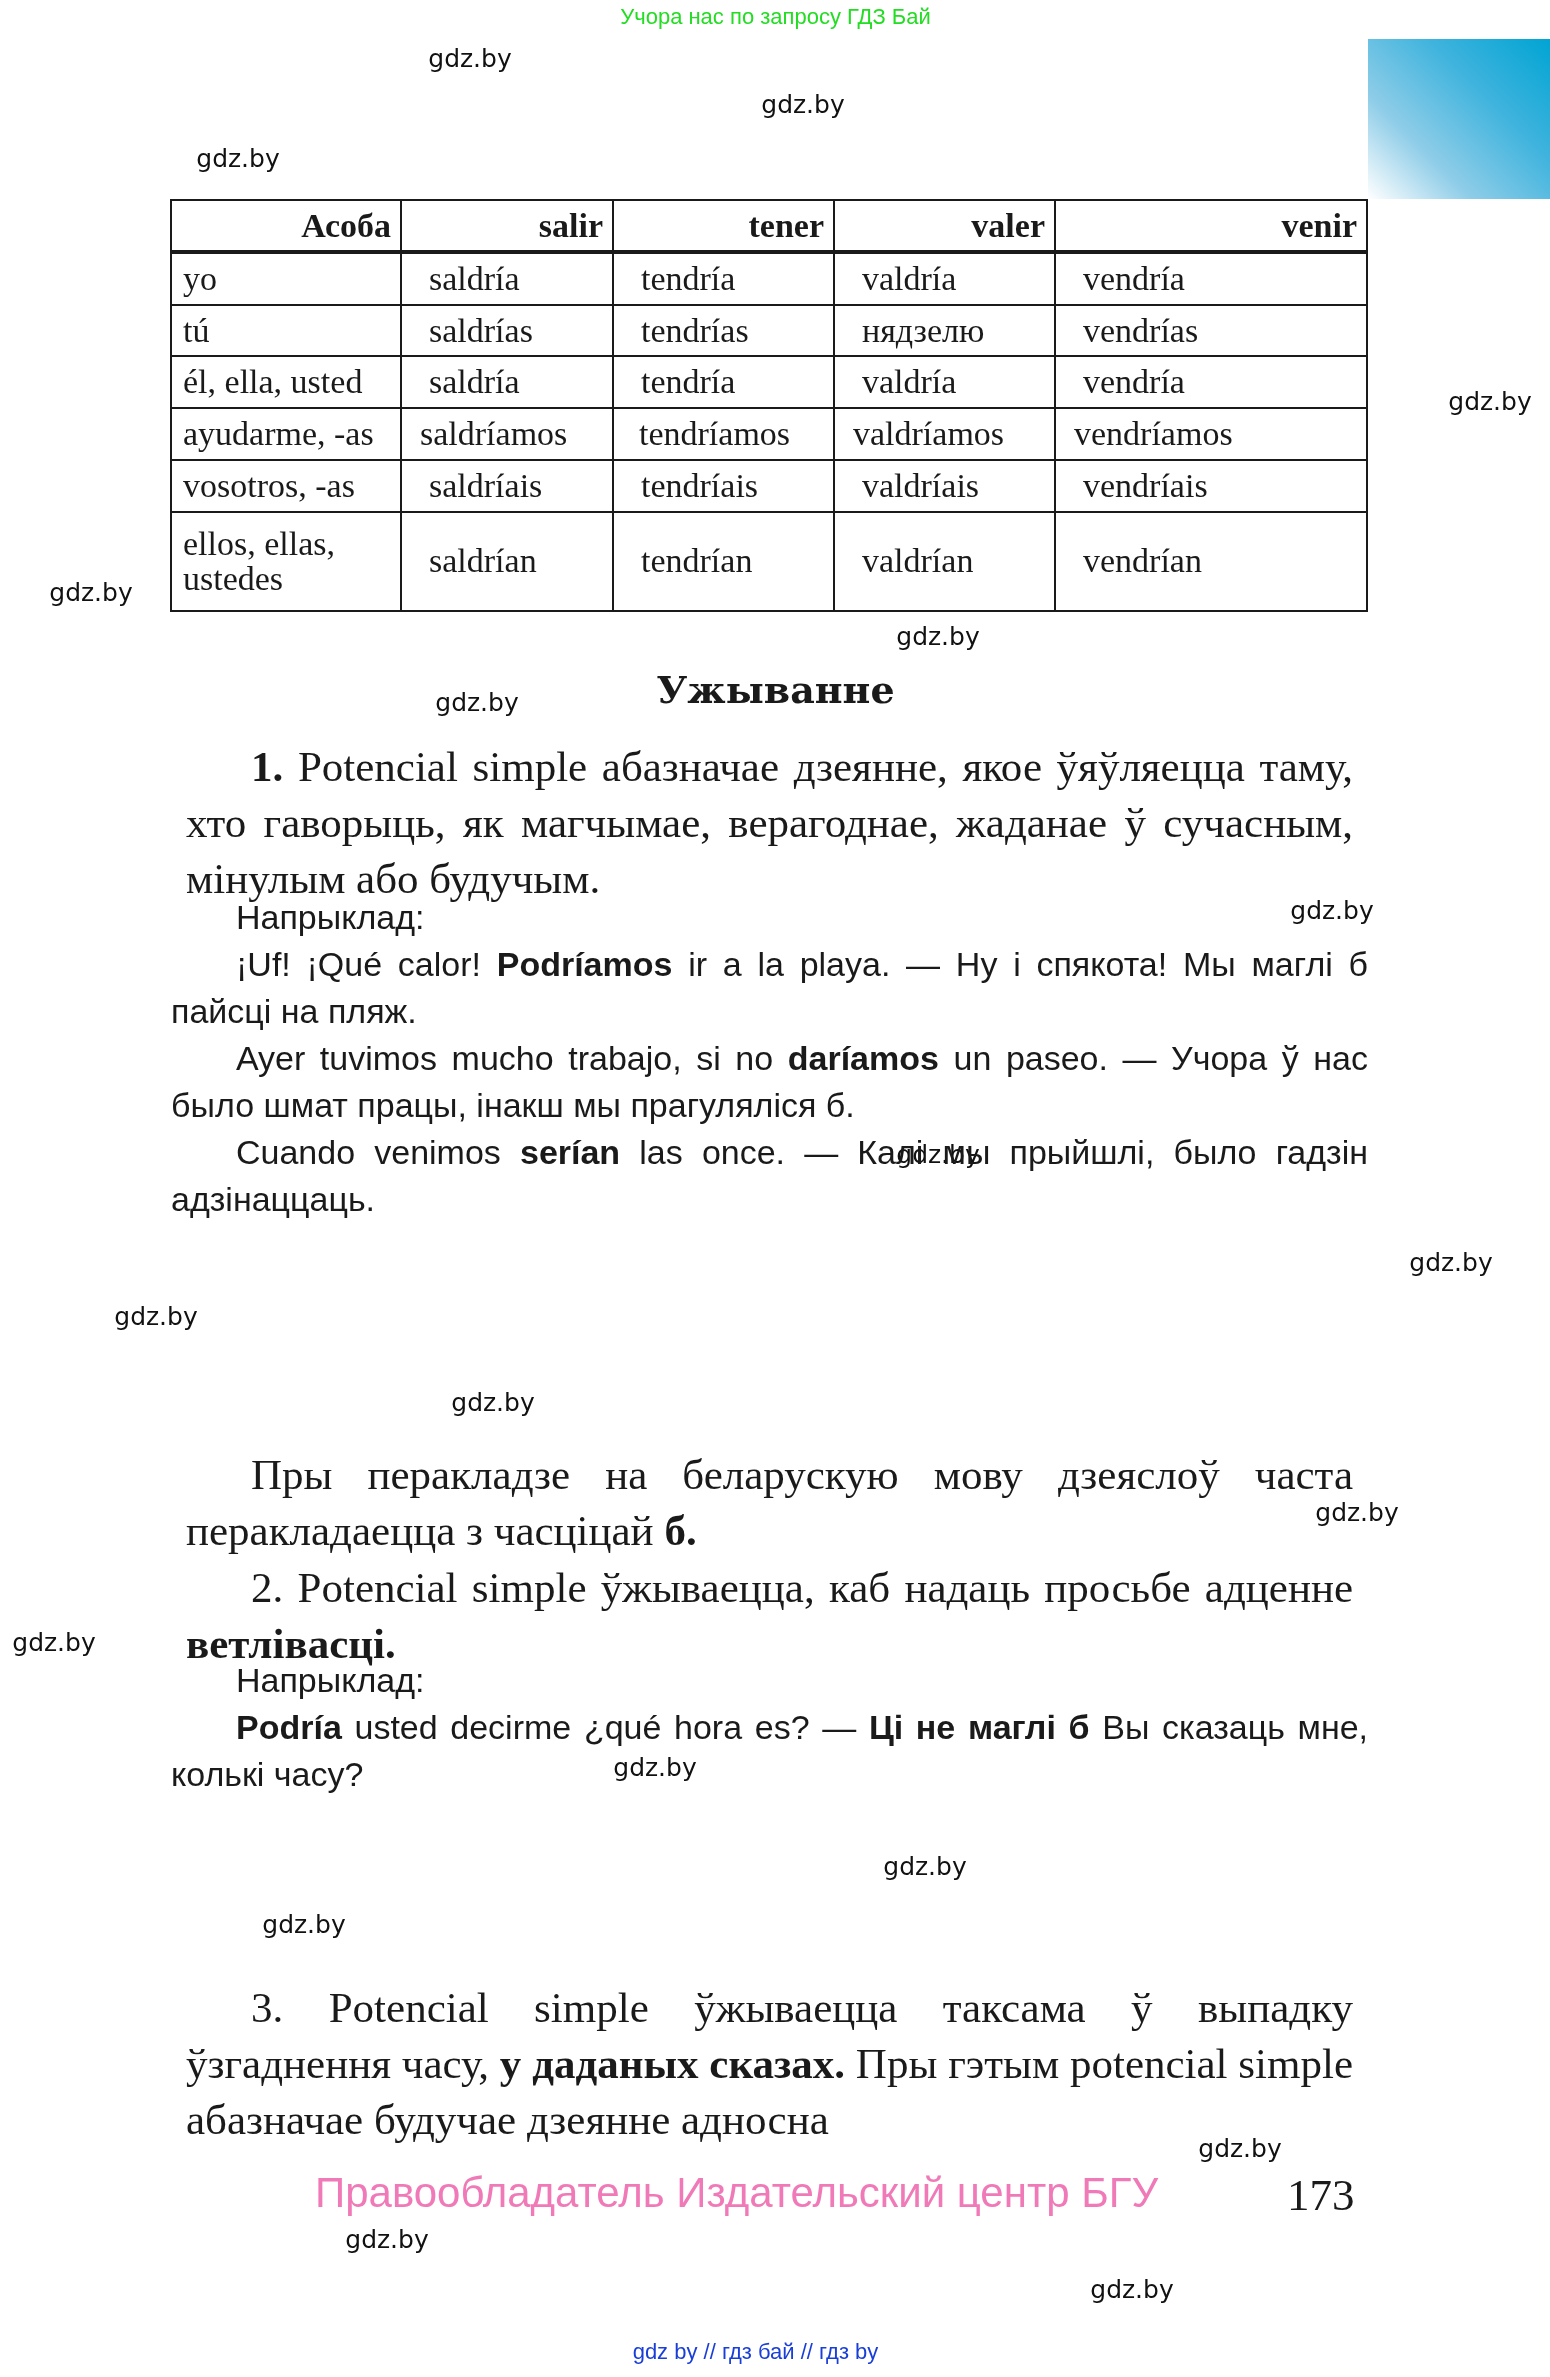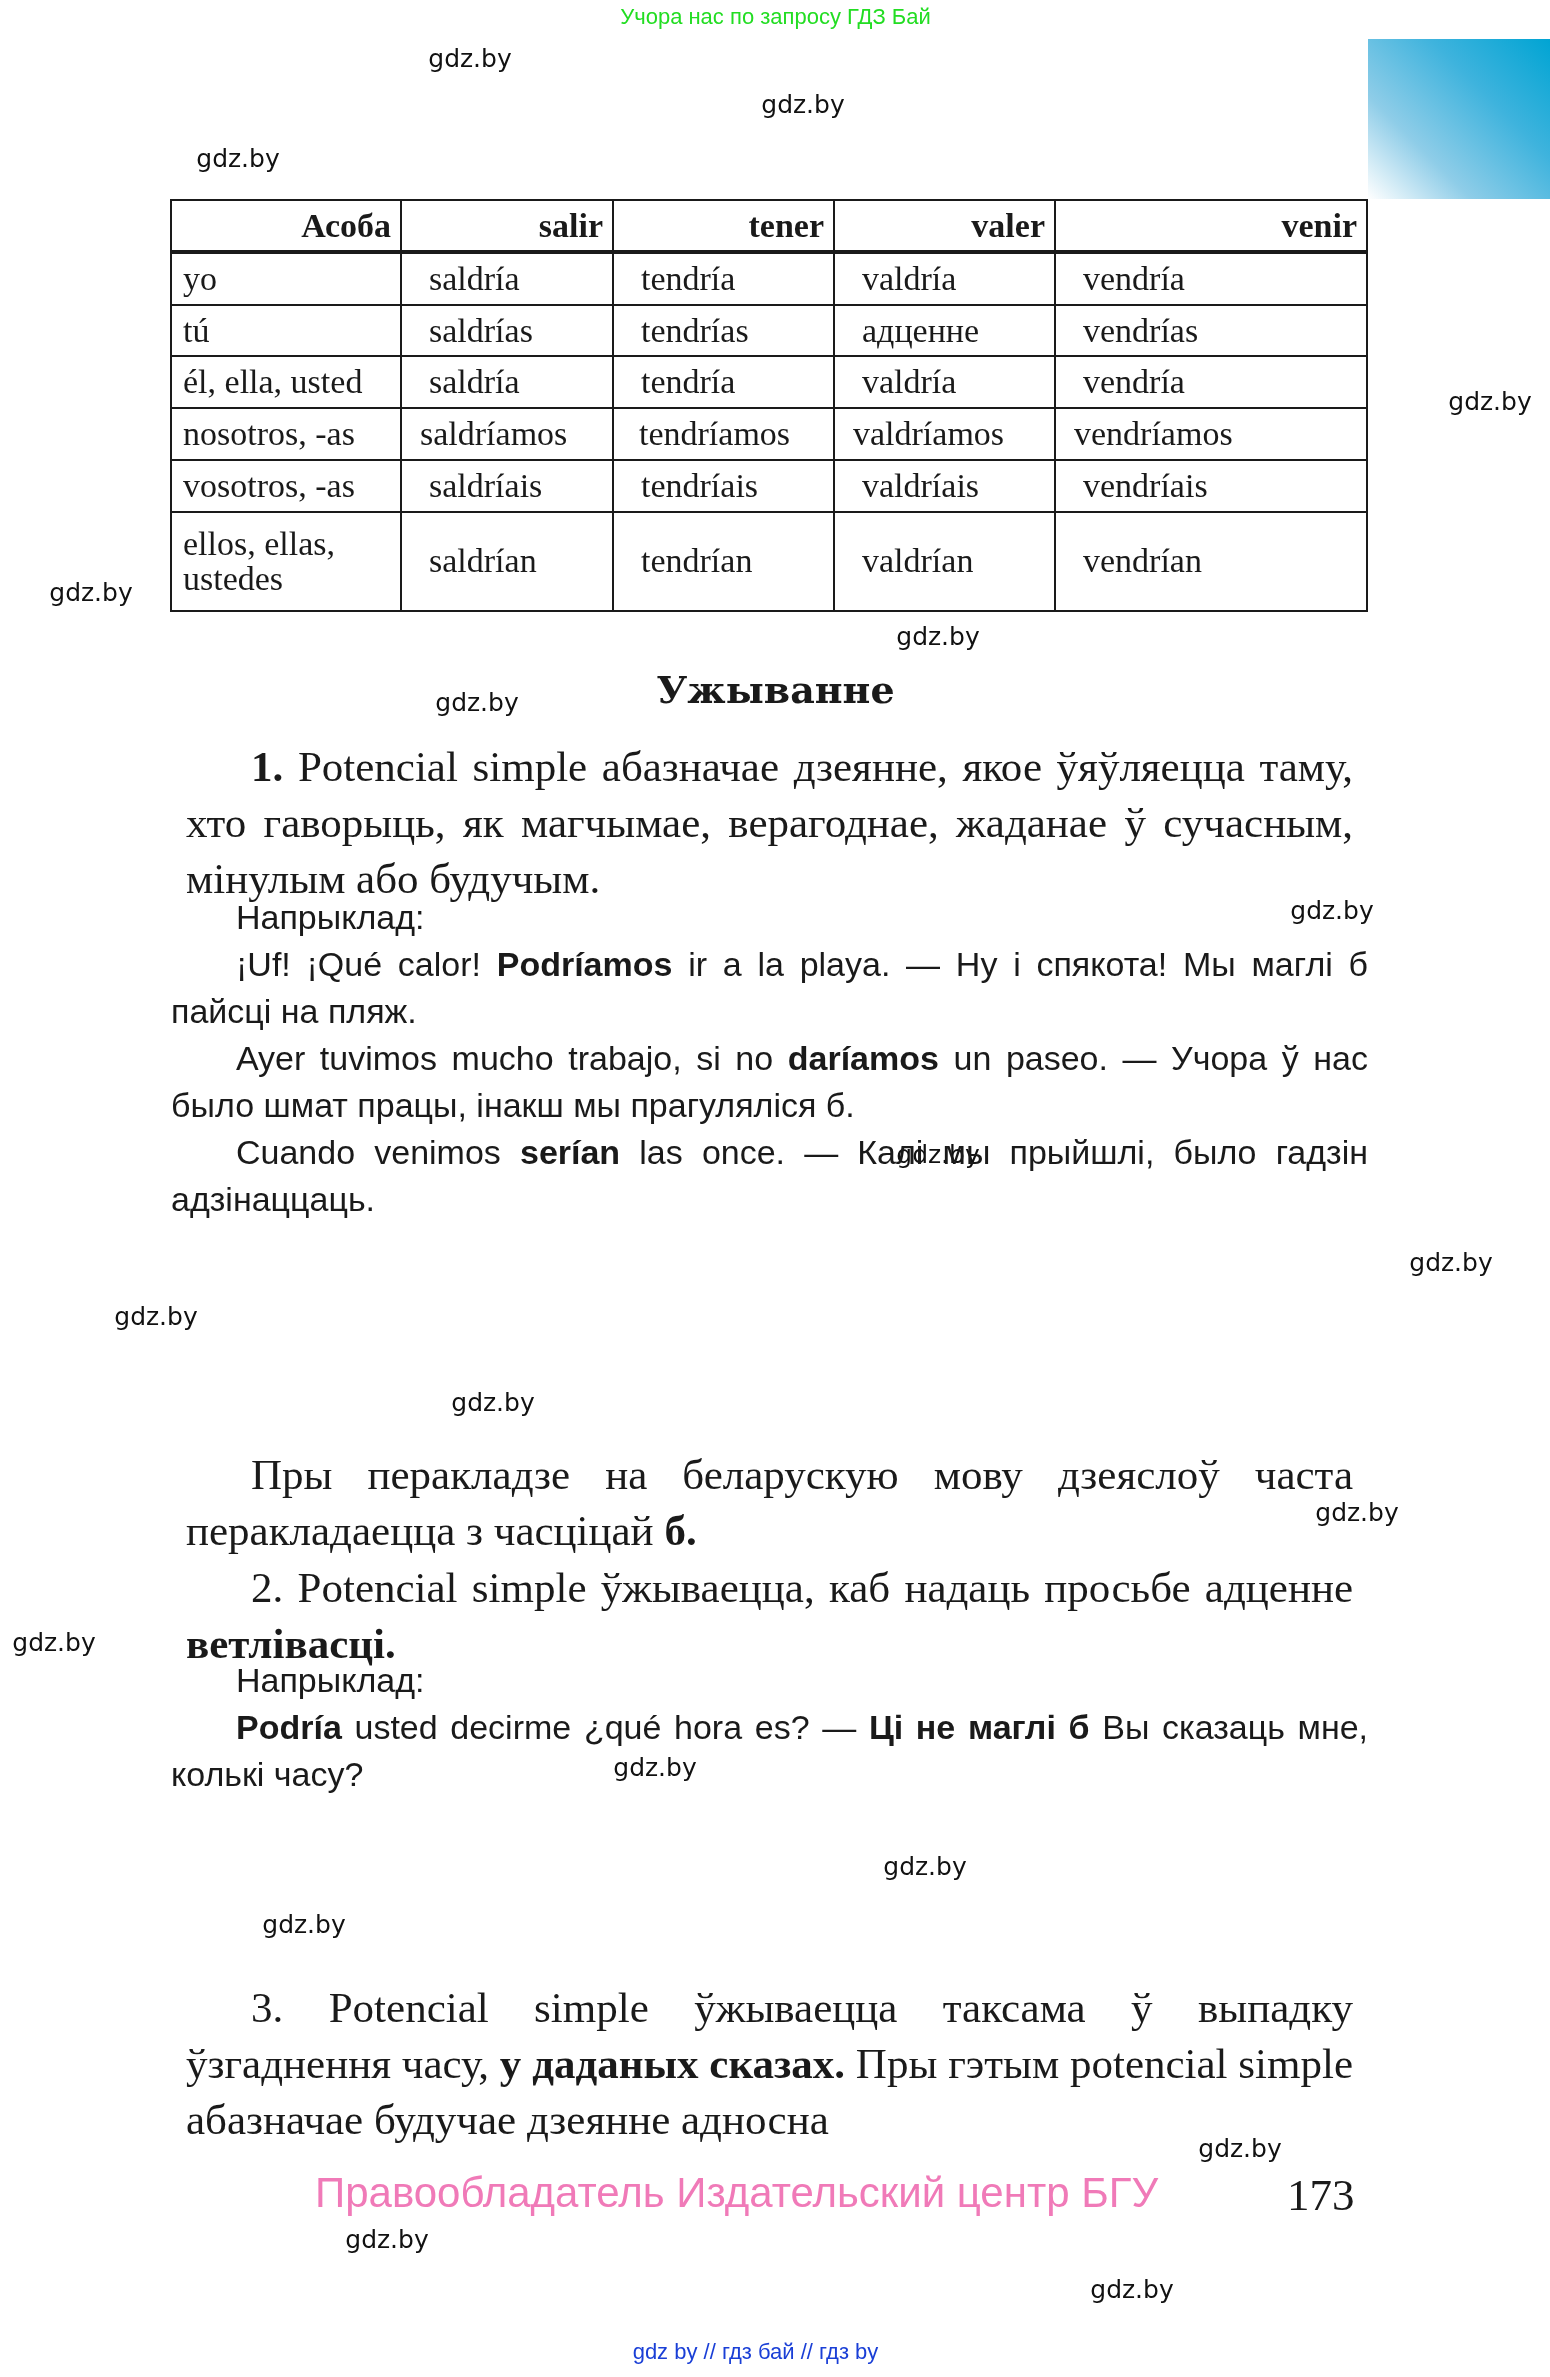--- a/index.html
+++ b/index.html
@@ -108,32 +108,32 @@
       <td>yo</td>
       <td class="c">saldría</td>
       <td class="c">tendría</td>
       <td class="c">valdría</td>
       <td class="c">vendría</td>
     </tr>
     <tr>
       <td>tú</td>
       <td class="c">saldrías</td>
       <td class="c">tendrías</td>
-      <td class="c">адценне</td>
+      <td class="c">нядзелю</td>
       <td class="c">vendrías</td>
     </tr>
     <tr>
       <td>él, ella, usted</td>
       <td class="c">saldría</td>
       <td class="c">tendría</td>
       <td class="c">valdría</td>
       <td class="c">vendría</td>
     </tr>
     <tr>
-      <td>nosotros, -as</td>
+      <td>ayudarme, -as</td>
       <td class="c" style="padding-left:18px">saldríamos</td>
       <td class="c" style="padding-left:25px">tendríamos</td>
       <td class="c" style="padding-left:18px">valdríamos</td>
       <td class="c" style="padding-left:18px">vendríamos</td>
     </tr>
     <tr>
       <td>vosotros, -as</td>
       <td class="c">saldríais</td>
       <td class="c">tendríais</td>
       <td class="c">valdríais</td>

